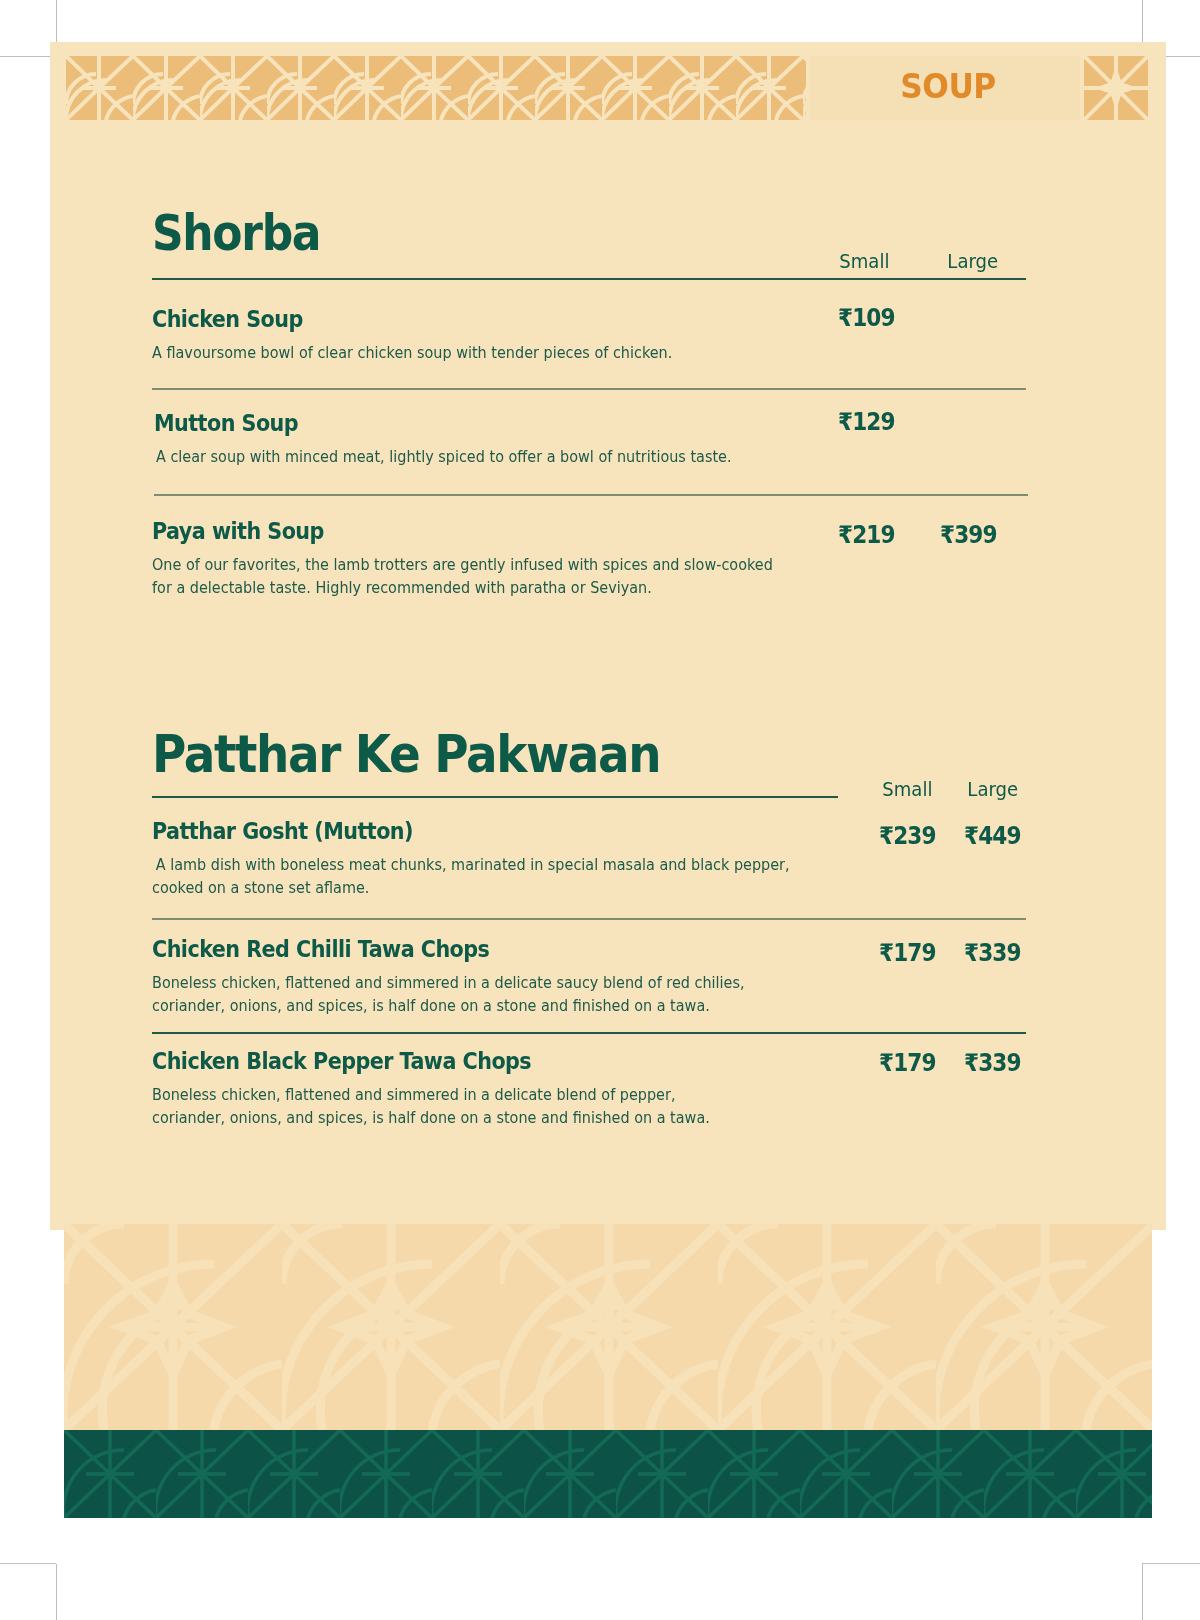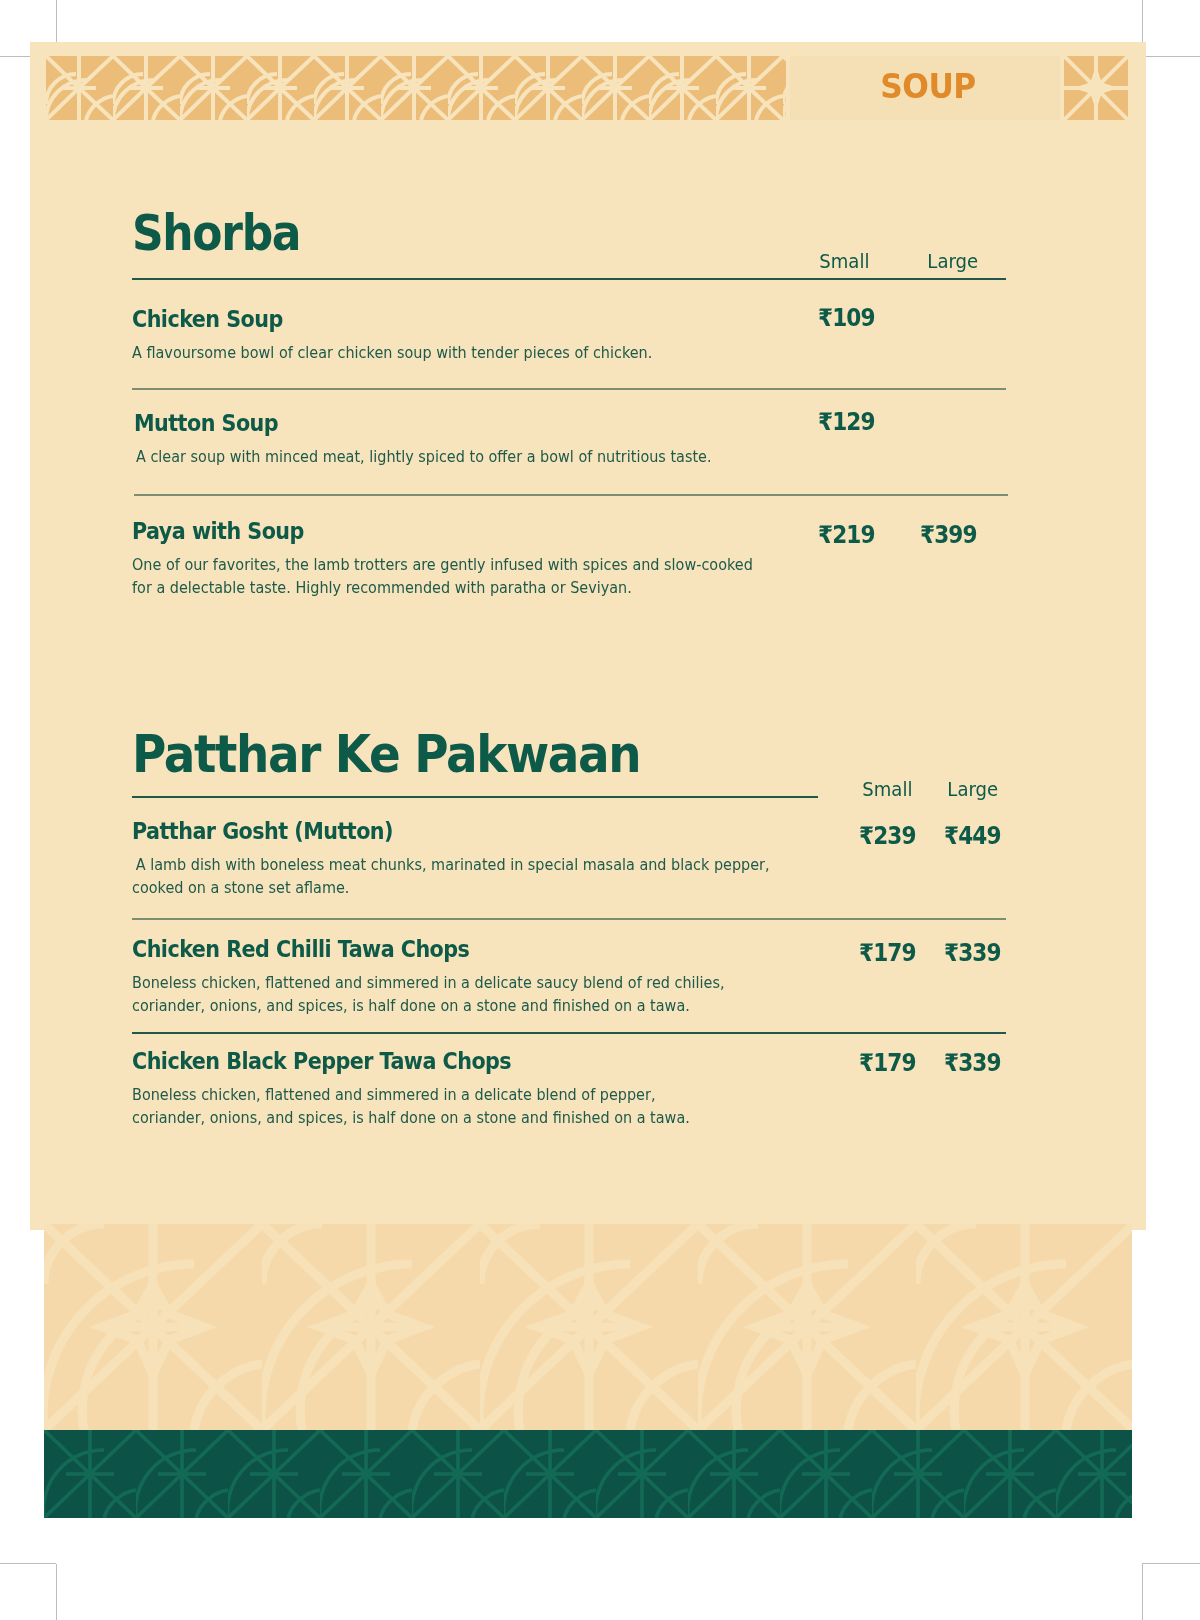--- a/index.html
+++ b/index.html
@@ -2,21 +2,21 @@
 <html><head>
 <meta charset="utf-8">
 <style>
   html, body { margin: 0; padding: 0; }
   body {
     width: 1200px; height: 1620px; background: #ffffff; position: relative; overflow: hidden;
     font-family: "Liberation Sans", "DejaVu Sans", sans-serif; color: #0d5a48;
   }
   .crop { position: absolute; background: #bdbdbd; }
   .page {
-    position: absolute; left: 30px; top: 42px; width: 1116px; height: 1188px;
+    position: absolute; left: 50px; top: 42px; width: 1116px; height: 1188px;
     background: #f7e3bc;
   }
   
   .hdr-pattern {
     position: absolute; top: 14px; height: 64px; overflow: hidden;
     background-color: #ebbd78;
   }
   .hdr-pattern svg { display: block; }
   .hdr-left { left: 16px; width: 740px; }
   .hdr-right { left: 1034px; width: 64px; }

